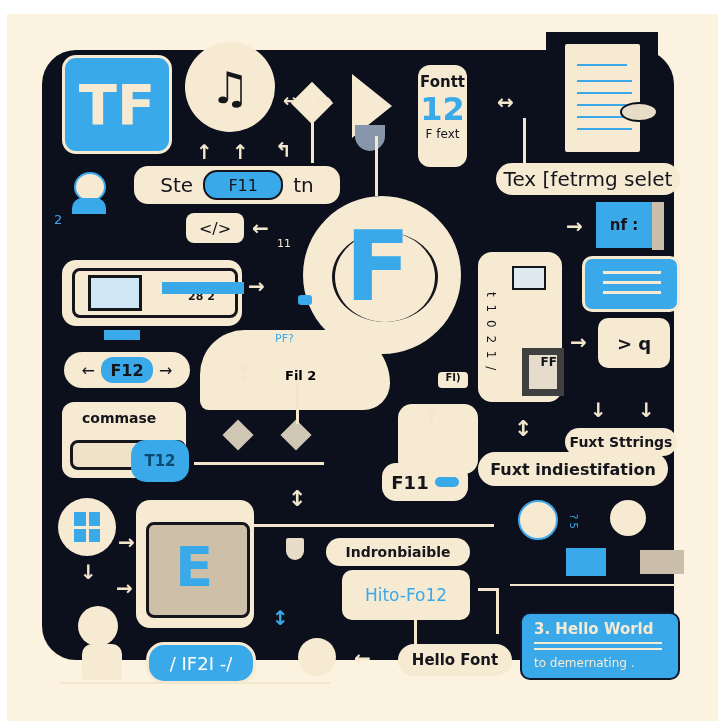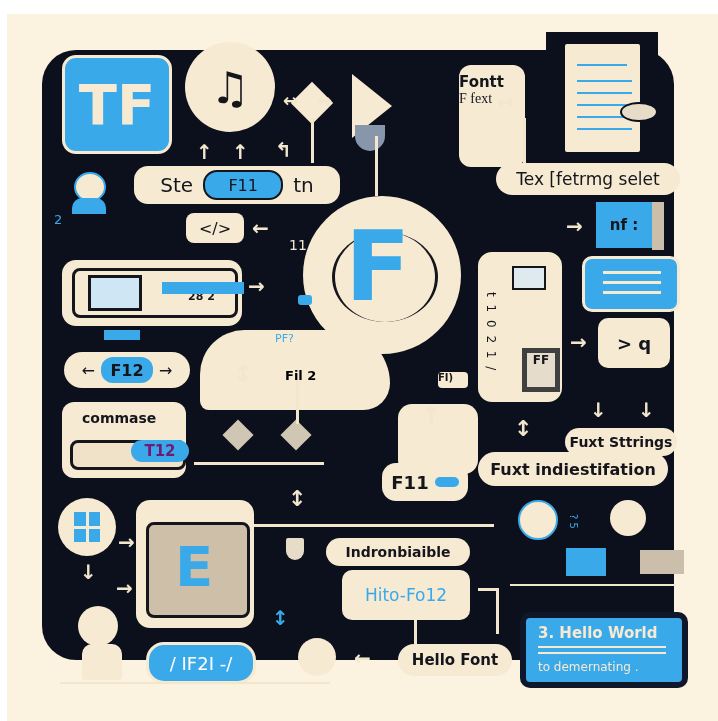--- a/index.html
+++ b/index.html
@@ -53,41 +53,42 @@
 <div class="abs" style="left:68px;top:172px;width:40px;height:40px;">
   <div style="position:absolute;left:6px;top:0;width:28px;height:26px;border-radius:50%;background:#f6ead2;border:2px solid #3aa9ea;"></div>
   <div style="position:absolute;left:4px;top:26px;width:34px;height:16px;background:#3aa9ea;border-radius:10px 10px 0 0;"></div>
 </div>
 <div class="abs txt" style="left:54px;top:212px;color:#3aa9ea;font-size:13px;">2</div>
 
 <div class="abs cream pill txt" style="left:186px;top:213px;width:58px;height:30px;border-radius:8px;font-size:16px;">
   <span>&lt;/&gt;</span>
 </div>
 <div class="arrow" style="left:252px;top:218px;">←</div>
-<div class="abs txt" style="left:289px;top:237px;color:#f2e6cc;font-size:14px;">11</div>
-
-<div class="abs cream box" style="left:418px;top:65px;width:66px;height:102px;margin-left:41px;">
+<div class="abs txt" style="left:277px;top:237px;color:#f2e6cc;font-size:11px;">11</div>
+
+<div class="abs cream box" style="left:418px;top:65px;width:49px;height:102px;text-align:center;">
   <div class="bold txt" style="font-size:15px;margin-top:8px;">Fontt</div>
-  <div class="txt" style="font-size:14px;font-family:Liberation Serif, serif;">F fext</div>
+  <div class="bold" style="font-size:32px;color:#3aa9ea;line-height:36px;">12</div>
+  <div class="txt" style="font-size:12px;">F fext</div>
 </div>
 <div class="arrow" style="left:497px;top:92px;">↔</div>
 <div class="line" style="left:523px;top:118px;width:3px;height:48px;"></div>
 
 <div class="abs" style="left:546px;top:32px;width:112px;height:132px;background:#0c0f1c;"></div>
 <div class="abs cream" style="left:565px;top:44px;width:75px;height:108px;border-radius:2px;">
   <div style="position:absolute;left:12px;top:20px;width:50px;height:2px;background:#3aa9ea;"></div>
   <div style="position:absolute;left:12px;top:36px;width:55px;height:2px;background:#3aa9ea;"></div>
   <div style="position:absolute;left:12px;top:48px;width:55px;height:2px;background:#3aa9ea;"></div>
   <div style="position:absolute;left:12px;top:60px;width:55px;height:2px;background:#3aa9ea;"></div>
   <div style="position:absolute;left:12px;top:72px;width:55px;height:2px;background:#3aa9ea;"></div>
   <div style="position:absolute;left:12px;top:84px;width:55px;height:2px;background:#3aa9ea;"></div>
 </div>
 <div class="abs" style="left:620px;top:102px;width:34px;height:16px;background:#e6dcc8;border-radius:50% 50% 50% 50%;border:2px solid #0c0f1c;"></div>
 
-<div class="abs cream pill txt" style="left:496px;top:163px;width:184px;height:32px;border-radius:16px;font-size:17px;">
+<div class="abs cream pill txt" style="left:496px;top:163px;width:184px;height:32px;border-radius:16px;font-size:20px;">
   <span>Tex [fetrmg selet</span>
 </div>
 
 <div class="abs cream" style="left:303px;top:196px;width:158px;height:158px;border-radius:50%;"></div>
 <div class="abs cream" style="left:200px;top:330px;width:190px;height:80px;border-radius:50px 60px 30px 10px;"></div>
 <div class="abs" style="left:332px;top:232px;width:100px;height:90px;border-left:3px solid #15151c;border-right:3px solid #15151c;border-radius:50%;"></div>
 <div class="abs bold" style="left:345px;top:212px;font-size:96px;color:#3aa9ea;line-height:110px;">F</div>
 
 <div class="abs cream box" style="left:62px;top:260px;width:180px;height:66px;border-radius:14px;">
   <div style="position:absolute;left:10px;top:8px;width:160px;height:44px;border:3px solid #15151c;border-radius:8px;"></div>
@@ -109,42 +110,42 @@
 
 <div class="abs bold txt" style="left:285px;top:368px;font-size:13px;">Fil 2</div>
 <div class="arrow" style="left:233px;top:362px;font-size:24px;">↕</div>
 <div class="abs" style="left:227px;top:424px;width:22px;height:22px;background:#cfc6b4;transform:rotate(45deg);"></div>
 <div class="abs" style="left:285px;top:424px;width:22px;height:22px;background:#cfc6b4;transform:rotate(45deg);"></div>
 <div class="line" style="left:296px;top:380px;width:3px;height:44px;"></div>
 
 <div class="abs cream box" style="left:478px;top:252px;width:84px;height:150px;border-radius:14px;">
   <div class="txt" style="position:absolute;left:6px;top:40px;writing-mode:vertical-rl;font-size:12px;letter-spacing:2px;">t 1 0 2 1 /</div>
   <div style="position:absolute;left:34px;top:14px;width:30px;height:20px;background:#dfe9f0;border:2px solid #15151c;"></div>
-  <div class="bold" style="position:absolute;left:44px;top:96px;width:28px;height:34px;border:5px solid #404040;font-size:12px;text-align:center;background:#e6dccb;">FF</div>
+  <div class="bold" style="position:absolute;left:44px;top:96px;width:28px;height:34px;border:7px solid #404040;font-size:12px;text-align:right;background:#e6dccb;">FF</div>
 </div>
 
 <div class="abs blue bold txt" style="left:596px;top:202px;width:56px;height:46px;display:flex;align-items:center;justify-content:center;font-size:15px;color:#15151c;">nf :</div>
 <div class="abs" style="left:652px;top:202px;width:12px;height:48px;background:#cbbfac;"></div>
 <div class="arrow" style="left:566px;top:216px;">→</div>
 
 <div class="abs blue box" style="left:582px;top:256px;width:92px;height:50px;border:3px solid #f6ead2;border-radius:10px;">
   <div style="position:absolute;left:18px;top:12px;width:58px;height:3px;background:#f6ead2;"></div>
   <div style="position:absolute;left:18px;top:22px;width:58px;height:3px;background:#f6ead2;"></div>
   <div style="position:absolute;left:18px;top:32px;width:58px;height:3px;background:#f6ead2;"></div>
 </div>
 
 <div class="abs cream box bold txt" style="left:598px;top:318px;width:72px;height:50px;border-radius:10px;display:flex;align-items:center;justify-content:center;font-size:18px;">&gt; q</div>
 <div class="arrow" style="left:570px;top:332px;">→</div>
 
-<div class="abs cream txt bold" style="left:438px;top:372px;width:30px;height:16px;border-radius:4px;font-size:10px;text-align:left;">FI)</div>
+<div class="abs cream txt bold" style="left:438px;top:372px;width:30px;height:16px;border-radius:4px;font-size:10px;text-align:center;">FI)</div>
 
 <div class="abs cream box" style="left:62px;top:402px;width:124px;height:76px;border-radius:12px;">
   <div class="bold txt" style="position:absolute;left:20px;top:8px;font-size:14px;">commase</div>
   <div style="position:absolute;left:8px;top:38px;width:110px;height:24px;border:3px solid #15151c;border-radius:8px;background:#efe2c8;">
-    <span class="blue pill bold" style="position:absolute;right:-6px;top:-3px;width:58px;height:22px;border-radius:15px;color:#701a75;font-size:15px;">T12</span>
+    <span class="blue pill bold" style="position:absolute;right:-6px;top:-3px;width:58px;height:42px;border-radius:15px;color:#0c4a6e;font-size:15px;">T12</span>
   </div>
 </div>
 <div class="line" style="left:194px;top:462px;width:130px;height:3px;"></div>
 
 <div class="abs cream pill bold txt" style="left:565px;top:428px;width:112px;height:28px;font-size:14px;">Fuxt Sttrings</div>
 <div class="arrow" style="left:590px;top:400px;">↓</div>
 <div class="arrow" style="left:638px;top:400px;">↓</div>
 
 <div class="abs cream pill bold txt" style="left:478px;top:452px;width:190px;height:34px;border-radius:17px;font-size:16px;">Fuxt indiestifation</div>
 <div class="arrow" style="left:514px;top:418px;font-size:22px;">↕</div>
@@ -191,21 +192,21 @@
 <div class="abs cream pill bold txt" style="left:326px;top:538px;width:144px;height:28px;border-radius:14px;font-size:14px;">Indronbiaible</div>
 
 <div class="abs cream box txt" style="left:342px;top:570px;width:128px;height:50px;border-radius:10px;display:flex;align-items:center;justify-content:center;font-size:17px;color:#3aa9ea;">Hito-Fo12</div>
 <div class="line" style="left:414px;top:620px;width:3px;height:24px;"></div>
 <div class="line" style="left:478px;top:588px;width:20px;height:3px;"></div>
 <div class="line" style="left:496px;top:588px;width:3px;height:46px;"></div>
 
 <div class="abs cream pill bold txt" style="left:398px;top:644px;width:114px;height:32px;border-radius:16px;font-size:15px;">Hello Font</div>
 <div class="arrow" style="left:354px;top:648px;">←</div>
 
-<div class="abs blue box" style="left:520px;top:612px;width:156px;height:64px;border:6px solid #0f172a;border-radius:10px;">
+<div class="abs blue box" style="left:520px;top:612px;width:156px;height:64px;border:2px solid #0f172a;border-radius:10px;">
   <div class="bold txt" style="position:absolute;left:12px;top:6px;font-size:15px;color:#f6ead2;">3. Hello World</div>
   <div style="position:absolute;left:12px;top:28px;width:128px;height:2px;background:#f6ead2;"></div>
   <div style="position:absolute;left:12px;top:34px;width:128px;height:2px;background:#f6ead2;"></div>
   <div class="txt" style="position:absolute;left:12px;top:42px;font-size:12px;color:#f6ead2;">to demernating .</div>
 </div>
 
 <div class="abs cream" style="left:518px;top:500px;width:36px;height:36px;border-radius:50%;border:2px solid #3aa9ea;"></div>
 <div class="abs cream" style="left:610px;top:500px;width:36px;height:36px;border-radius:50%;"></div>
 <div class="abs blue" style="left:566px;top:548px;width:40px;height:28px;"></div>
 <div class="abs" style="left:640px;top:550px;width:44px;height:24px;background:#cbbfac;"></div>

